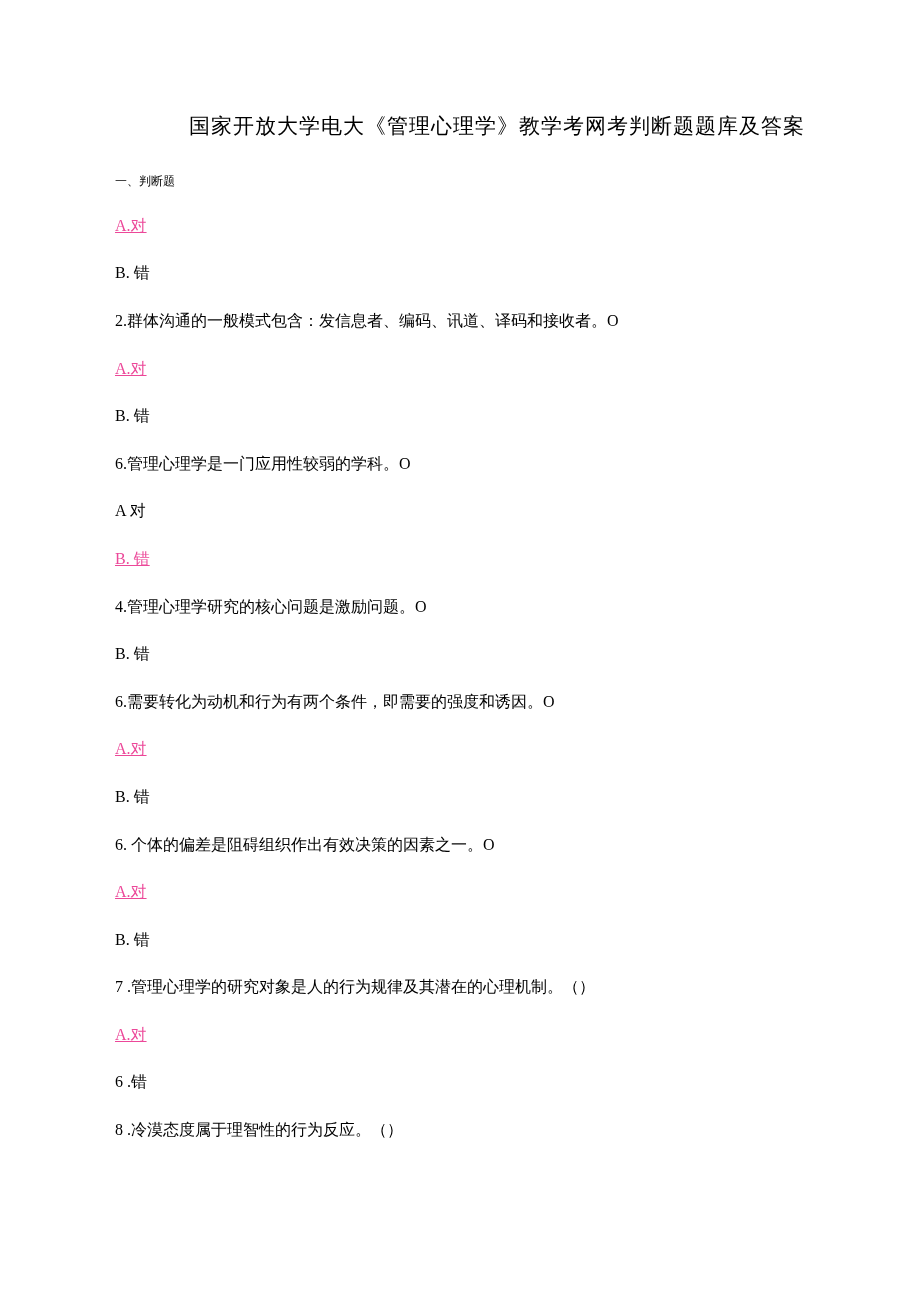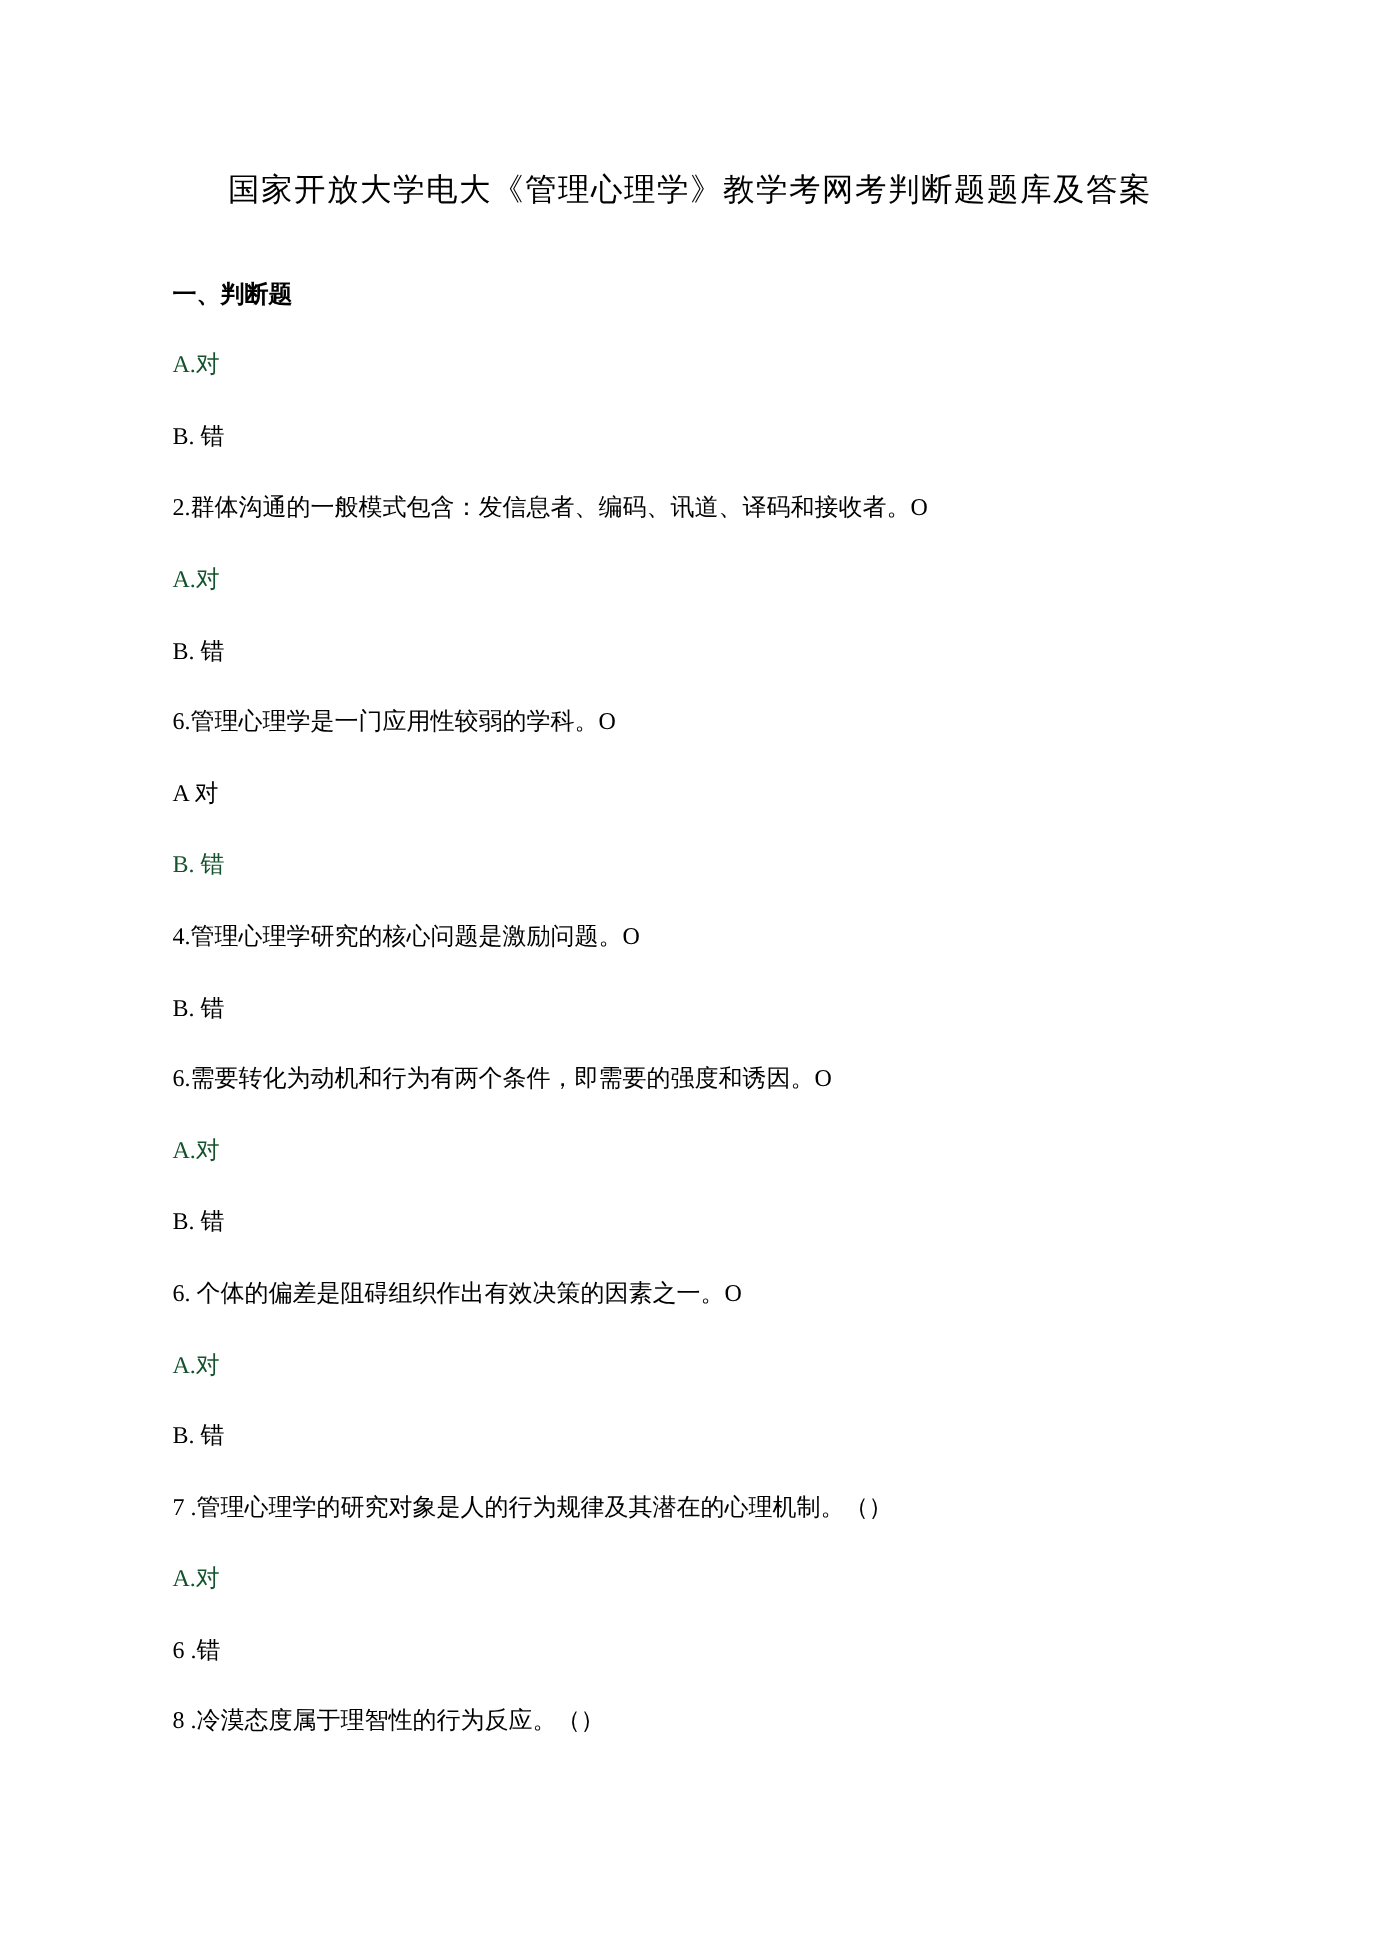--- a/index.html
+++ b/index.html
@@ -11,36 +11,37 @@
       font-family: "SimSun", "宋体", serif;
       background: #ffffff;
       width: 920px;
       padding: 110px 115px 60px 115px;
       font-size: 16px;
       line-height: 1.6;
       color: #000000;
     }
     .title {
       font-size: 21px;
-      text-align: center;
-      margin-bottom: 40px;
+      text-align: right;
+      margin-bottom: 28px;
       font-weight: normal;
       letter-spacing: 1px;
     }
     .section-heading {
-      font-weight: bold;
+      font-weight: normal;
       margin-bottom: 22px;
-      font-size: 16px;
+      font-size: 12px;
     }
     .option {
       margin-bottom: 22px;
       font-size: 16px;
     }
     .highlight {
-      color: #14532d;
+      color: #ec4899;
+      text-decoration: underline;
     }
   </style>
 </head>
 <body>
 
 <h1 class="title">国家开放大学电大《管理心理学》教学考网考判断题题库及答案</h1>
 
 <div class="section-heading">一、判断题</div>
 
 <div id="content">

